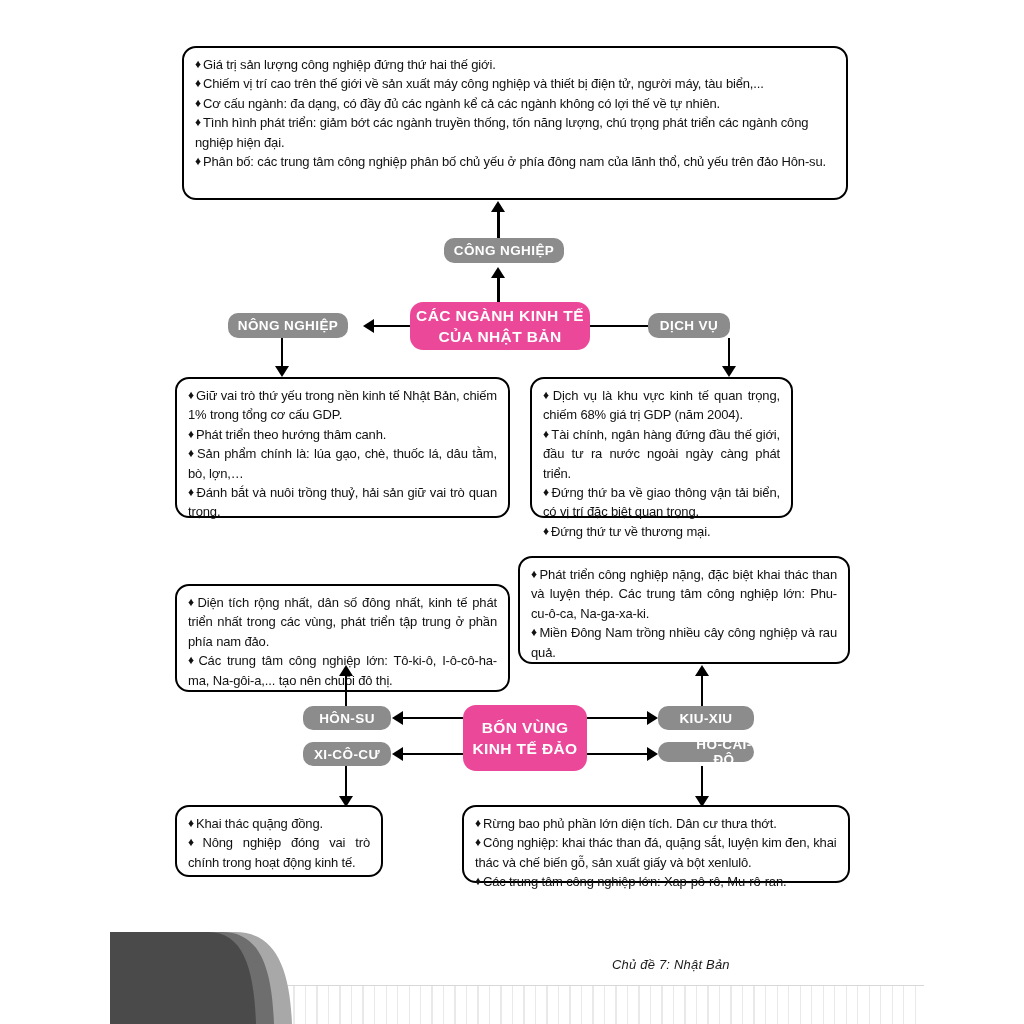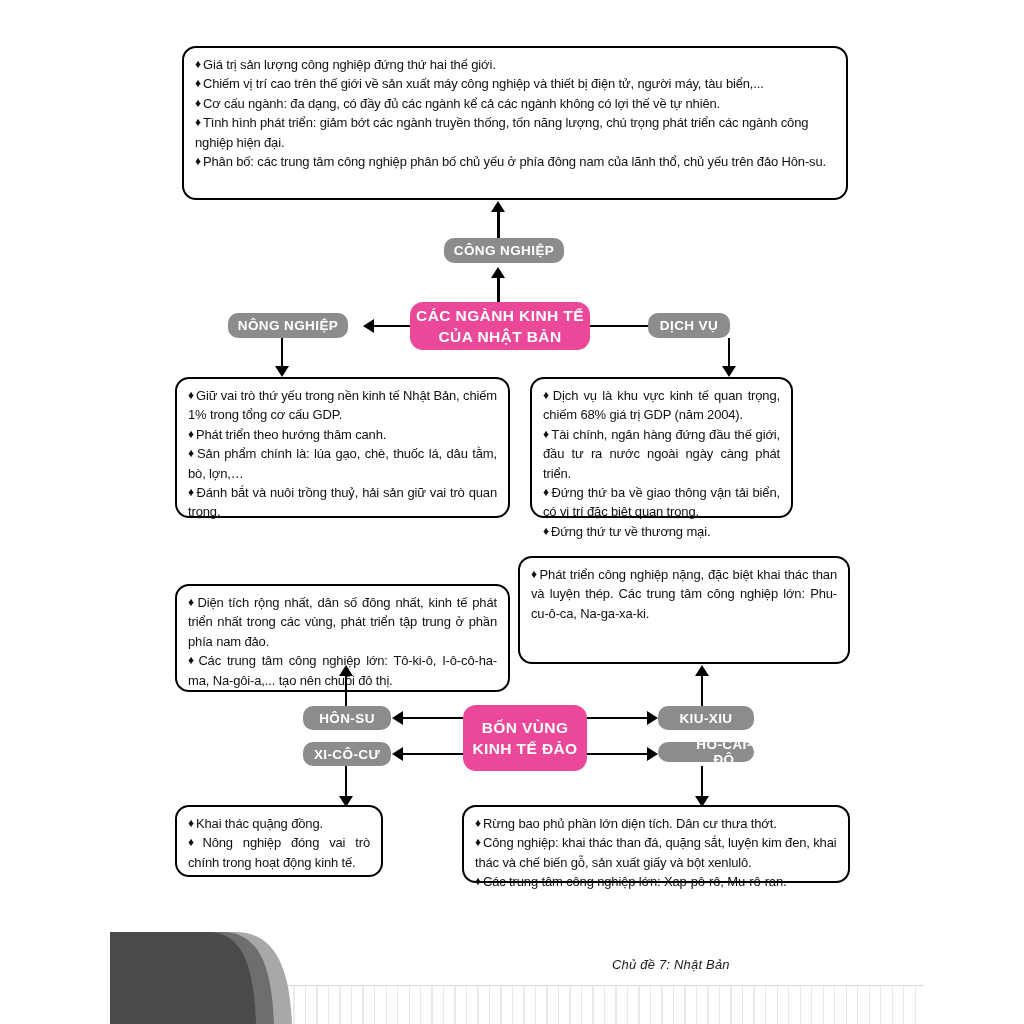--- a/index.html
+++ b/index.html
@@ -243,20 +243,23 @@
     </p>
     <p>
       <span class="bullet">♦</span><span>Các trung tâm công nghiệp lớn: Tô-ki-ô, I-ô-cô-ha-ma, Na-gôi-a,... tạo nên chuỗi đô thị.</span>
     </p>
   </div>
 
   <div class="info-box" style="left:518px; top:556px; width:332px; height:108px;">
     <p>
       <span class="bullet">♦</span><span>Phát triển công nghiệp nặng, đặc biệt khai thác than và luyện thép. Các trung tâm công nghiệp lớn: Phu-cu-ô-ca, Na-ga-xa-ki.</span>
     </p>
+    <p>
+      <span class="bullet">♦</span><span>Miền Đông Nam trồng nhiều cây công nghiệp và rau quả.</span>
+    </p>
   </div>
 
   <div class="conn vline" style="left:344.7px; top:675px; width:2.6px; height:33px;"></div>
   <div class="arrow up" style="left:339px; top:665px;"></div>
 
   <div class="conn vline" style="left:700.7px; top:675px; width:2.6px; height:33px;"></div>
   <div class="arrow up" style="left:695px; top:665px;"></div>
 
   <div class="pill dark" style="left:463px; top:705px; width:124px; height:66px; flex-direction:column;">
     <span>BỐN VÙNG</span>

